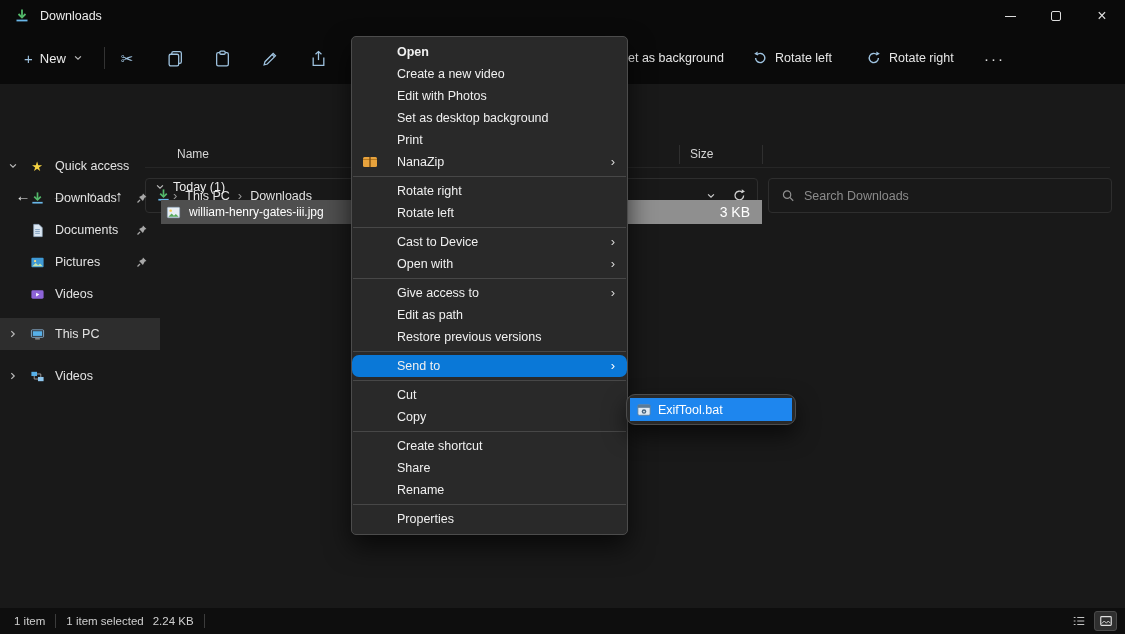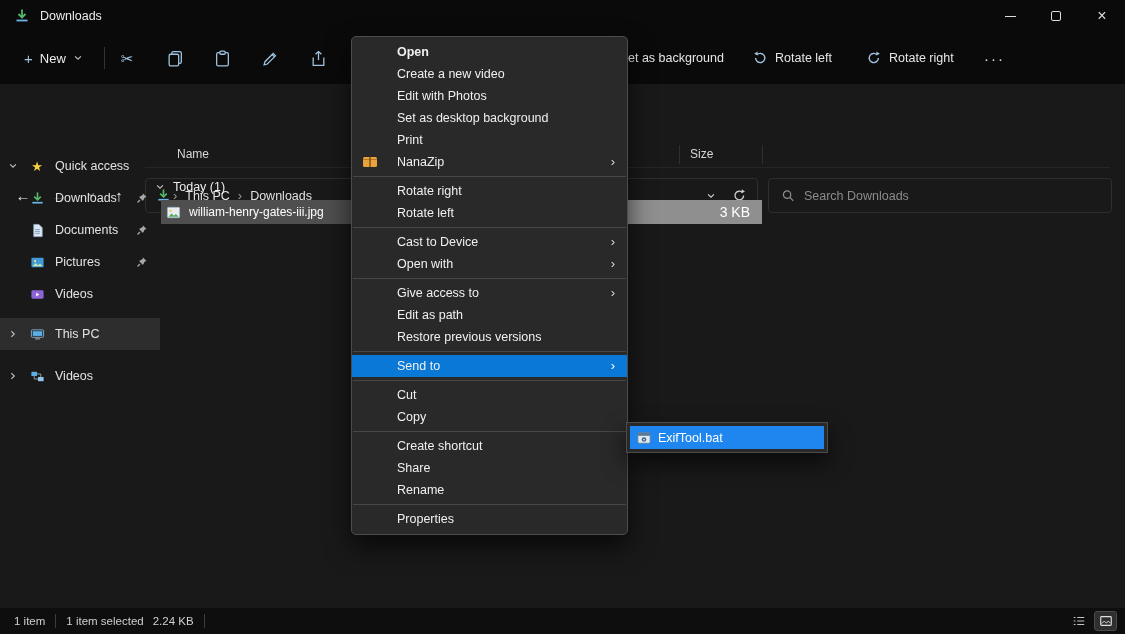--- a/index.html
+++ b/index.html
@@ -80,28 +80,28 @@
 
   
   .ctx-menu { position:absolute; left:351px; top:36px; width:277px; background:#292929;
               border:1px solid #4c4c4c; border-radius:5px; box-shadow:0 12px 26px rgba(0,0,0,.65);
               padding:4px 0; z-index:100; }
   .mi { position:relative; height:22px; line-height:22px; padding-left:45px; font-size:12.5px;
         color:#f0f0f0; cursor:default; white-space:nowrap; }
   .mi.bold { font-weight:bold; }
   .mi .arrow { position:absolute; right:12px; top:0; color:#d8d8d8; font-size:13px; }
   .mi .gicon { position:absolute; left:10px; top:3px; }
-  .mi.hl { background:#0a78d7; }
+  .mi.hl { background:#0a78d7;border-radius:7px; }
   .mi.hl .arrow { color:#fff; }
   .msep { height:1px; background:#474747; margin:3px 1px; }
 
   
-  .ctx-submenu { position:absolute; left:626px; top:394px; width:202px; background:#292929;
-                 border:1px solid #4c4c4c; border-radius:0; box-shadow:0 10px 22px rgba(0,0,0,.6);
-                 padding:3px; z-index:110;margin-top:28px; }
+  .ctx-submenu { position:absolute; left:626px; top:394px; width:170px; background:#292929;
+                 border:1px solid #4c4c4c; border-radius:9px; box-shadow:0 10px 22px rgba(0,0,0,.6);
+                 padding:3px; z-index:110; }
   .smi { height:23px; display:flex; align-items:center; gap:7px; padding:0 7px; background:#1e86ee;
          color:#fff; font-size:12.5px; cursor:default; }
 
   
   .statusbar { position:absolute; left:0; top:608px; width:100%; height:26px; background:#0e0e0e;
                display:flex; align-items:center; font-size:11.5px; color:#cfcfcf; }
   .sb-first { margin-left:14px; }
   .sb-sep { width:1px; height:14px; background:#3c3c3c; margin:0 10px; }
   .sb-kb { margin-left:9px; }
   .sb-views { position:absolute; right:8px; top:3px; display:flex; gap:4px; }

